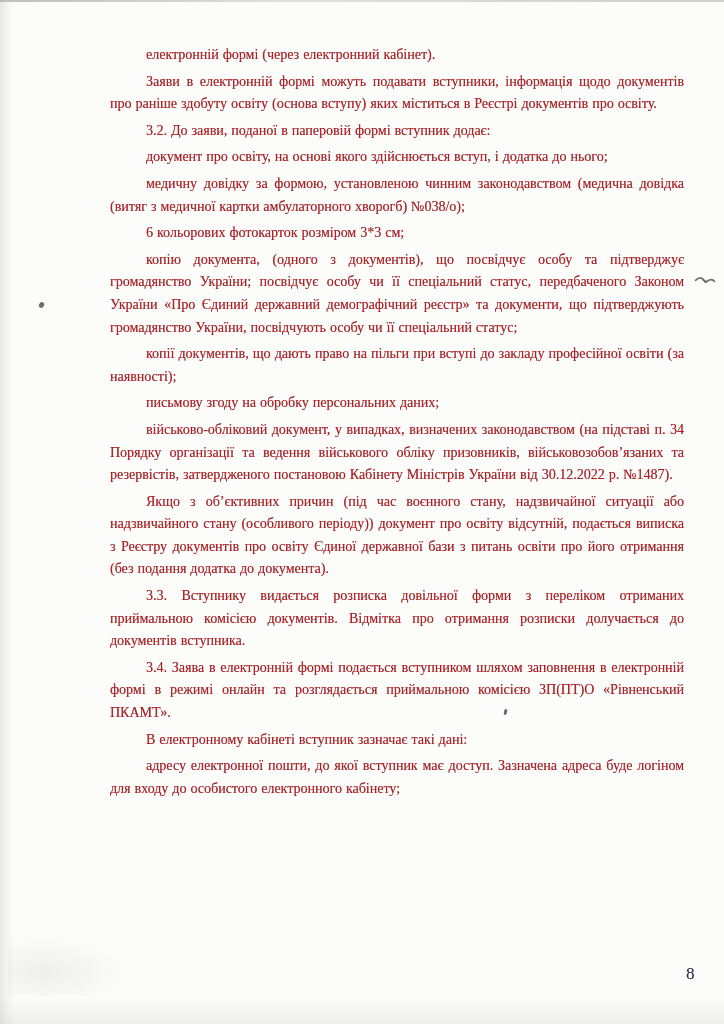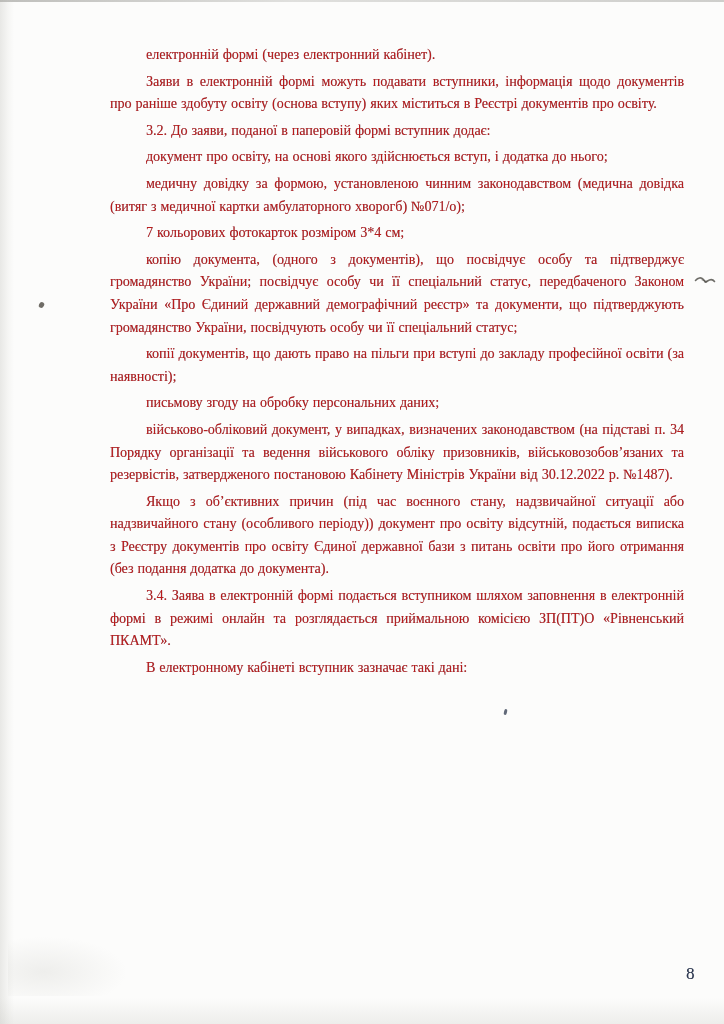--- a/index.html
+++ b/index.html
@@ -79,29 +79,31 @@
   <div class="edge-top"></div>
   <div class="edge-left"></div>
   <div class="edge-bottom"></div>
   <div class="smudge-bottom-left"></div>
 
   <div class="text-block">
     <p>електронній формі (через електронний кабінет).</p>
     <p>Заяви в електронній формі можуть подавати вступники, інформація щодо документів про раніше здобуту освіту (основа вступу) яких міститься в Реєстрі документів про освіту.</p>
     <p>3.2. До заяви, поданої в паперовій формі вступник додає:</p>
     <p>документ про освіту, на основі якого здійснюється вступ, і додатка до нього;</p>
-    <p>медичну довідку за формою, установленою чинним законодавством (медична довідка (витяг з медичної картки амбулаторного хворогб) №071/о);</p>
-    <p>7 кольорових фотокарток розміром 3*4 см;</p>
+    <p>медичну довідку за формою, установленою чинним законодавством (медична довідка (витяг з медичної картки амбулаторного хворогб) №038/о);</p>
+    <p>6 кольорових фотокарток розміром 3*3 см;</p>
     <p>копію документа, (одного з документів), що посвідчує особу та підтверджує громадянство України; посвідчує особу чи її спеціальний статус, передбаченого Законом України «Про Єдиний державний демографічний реєстр» та документи, що підтверджують громадянство України, посвідчують особу чи її спеціальний статус;</p>
     <p>копії документів, що дають право на пільги при вступі до закладу професійної освіти (за наявності);</p>
     <p>письмову згоду на обробку персональних даних;</p>
     <p>військово-обліковий документ, у випадках, визначених законодавством (на підставі п. 34 Порядку організації та ведення військового обліку призовників, військовозобов’язаних та резервістів, затвердженого постановою Кабінету Міністрів України від 30.12.2022 р. №1487).</p>
     <p>Якщо з об’єктивних причин (під час воєнного стану, надзвичайної ситуації або надзвичайного стану (особливого періоду)) документ про освіту відсутній, подається виписка з Реєстру документів про освіту Єдиної державної бази з питань освіти про його отримання (без подання додатка до документа).</p>
+    <p>3.3. Вступнику видається розписка довільної форми з переліком отриманих приймальною комісією документів. Відмітка про отримання розписки долучається до документів вступника.</p>
     <p>3.4. Заява в електронній формі подається вступником шляхом заповнення в електронній формі в режимі онлайн та розглядається приймальною комісією ЗП(ПТ)О «Рівненський ПКАМТ».</p>
     <p>В електронному кабінеті вступник зазначає такі дані:</p>
+    <p>адресу електронної пошти, до якої вступник має доступ. Зазначена адреса буде логіном для входу до особистого електронного кабінету;</p>
   </div>
 
   <div class="speck-left"></div>
   <div class="speck-apostrophe"></div>
 
   <svg class="check-mark" viewBox="0 0 22 14">
     <path d="M1.5 7.5 C 4 4.5, 7 4, 9.5 6.5 C 12 9, 10 10.5, 13.5 8 C 16.5 6, 19 6.5, 20.5 8.5" fill="none" stroke="#55544e" stroke-width="1.6" stroke-linecap="round" opacity="0.85"></path>
     <path d="M8 6.8 L 12.5 8.6" fill="none" stroke="#55544e" stroke-width="1.2" stroke-linecap="round" opacity="0.7"></path>
   </svg>
 

